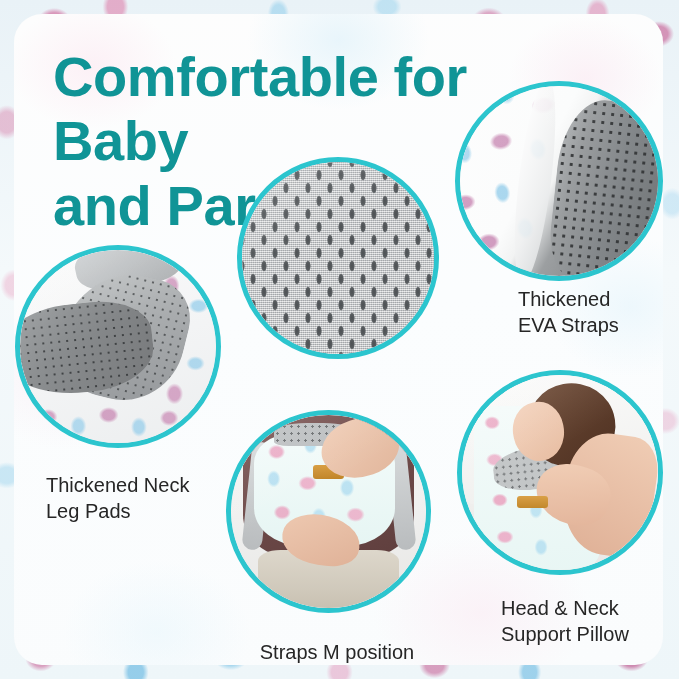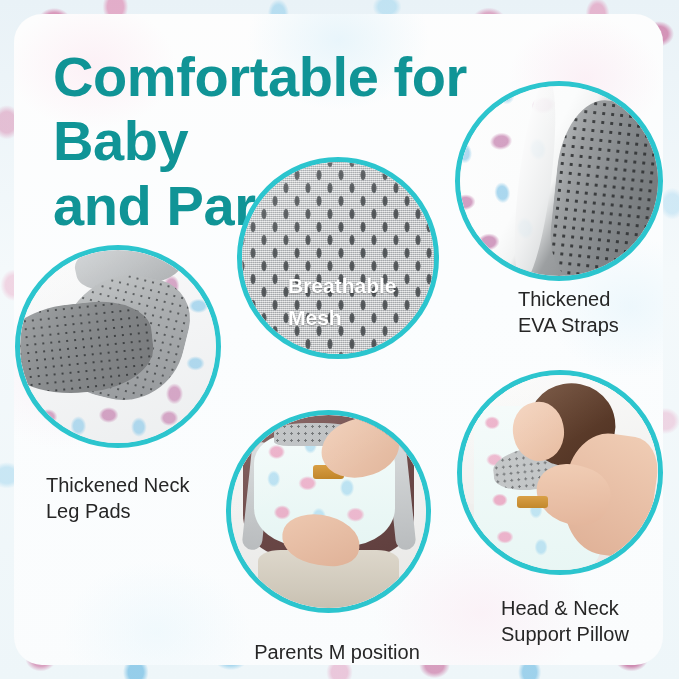--- a/index.html
+++ b/index.html
@@ -313,22 +313,20 @@
 
     <div class="headline">Comfortable for Baby
 and Parents</div>
 
     <div class="feature">
       <div class="ring" style="left:223px; top:143px; width:202px; height:202px;">
         <div class="photo">
           <div class="mesh-tex"></div>
           <div class="sheen"></div>
         </div>
-        <div class="mesh-label">Breathable
-Mesh</div>
       </div>
     </div>
 
     <div class="feature">
       <div class="ring" style="left:441px; top:67px; width:208px; height:200px;">
         <div class="photo">
           <div class="eva-bg"></div>
           <div class="eva-print"></div>
           <div class="eva-edge"></div>
           <div class="eva-strap"></div>
@@ -364,21 +362,21 @@
           <div class="m-strap-l"></div>
           <div class="m-strap-r"></div>
           <div class="m-carrier"></div>
           <div class="m-meshtop"></div>
           <div class="m-tag"></div>
           <div class="m-hand-top"></div>
           <div class="m-hand-bot"></div>
           <div class="sheen"></div>
         </div>
       </div>
-      <div class="caption" style="left:216px; top:625px; width:214px; text-align:center;">Parents M position</div>
+      <div class="caption" style="left:216px; top:625px; width:214px; text-align:center;">Straps M position</div>
     </div>
 
     <div class="feature">
       <div class="ring" style="left:443px; top:356px; width:206px; height:205px;">
         <div class="photo">
           <div class="h-bg"></div>
           <div class="h-shirt"></div>
           <div class="h-carrier"></div>
           <div class="h-pillow"></div>
           <div class="h-baby-head"></div>

